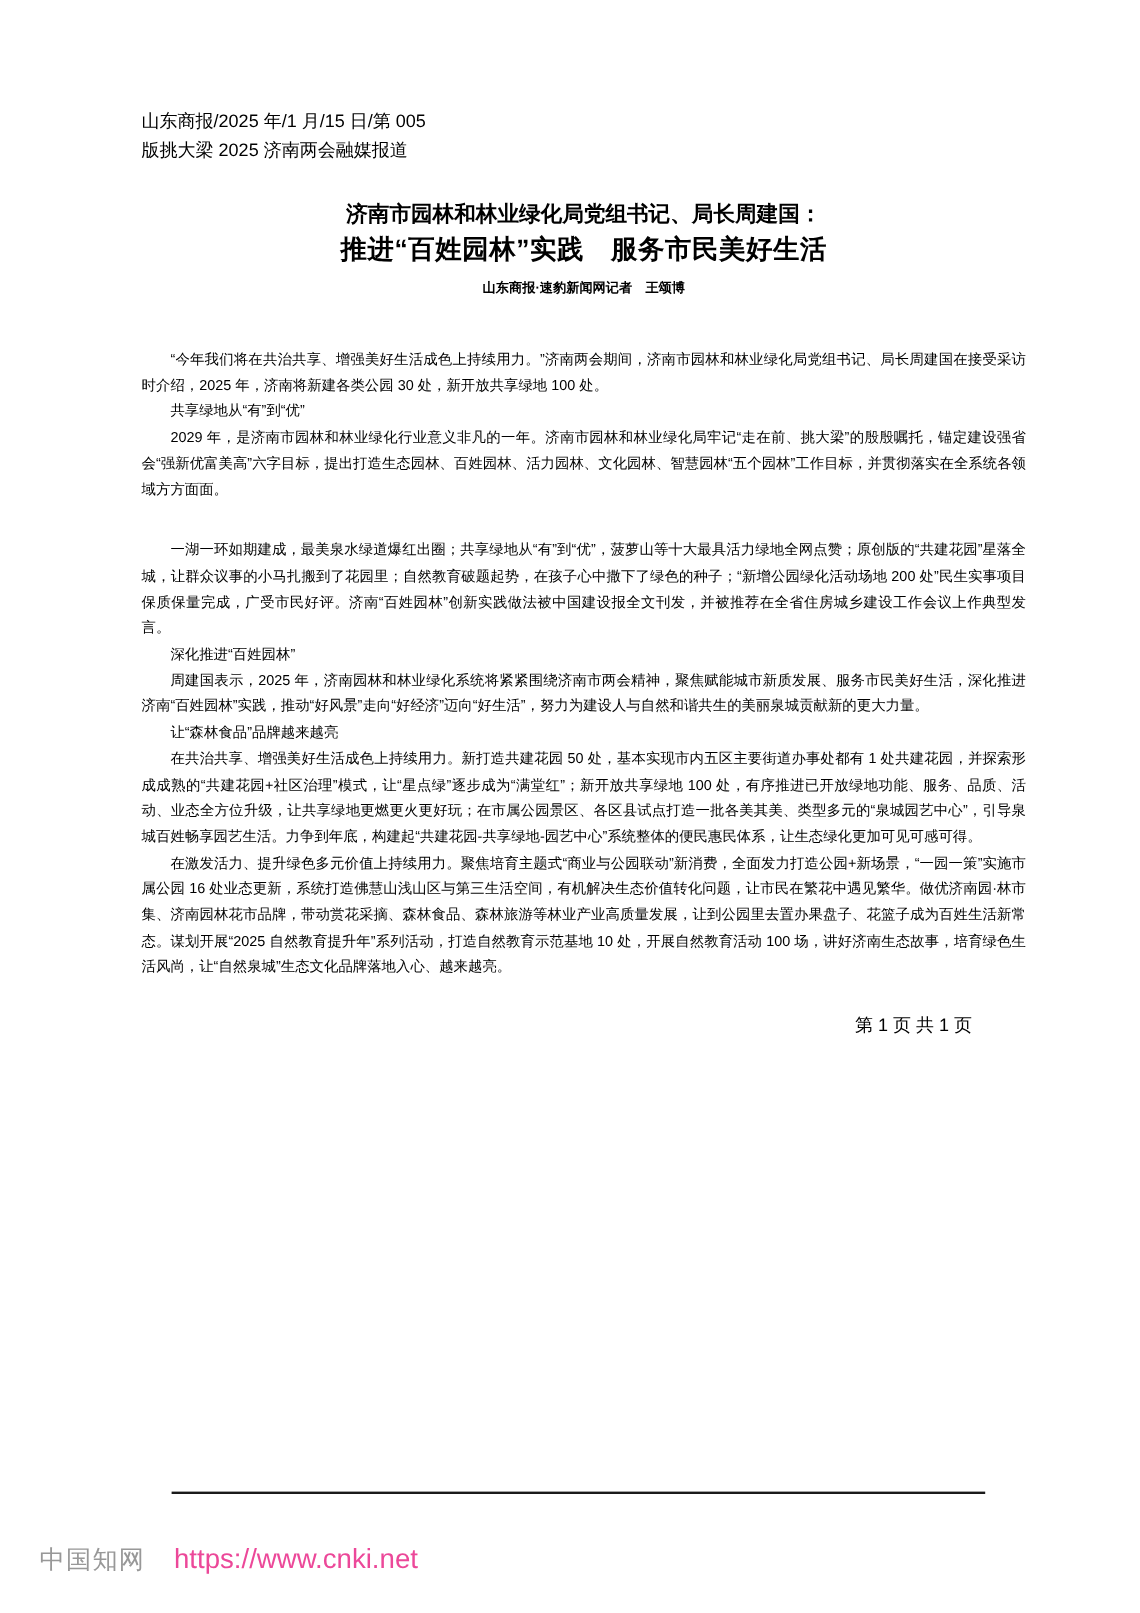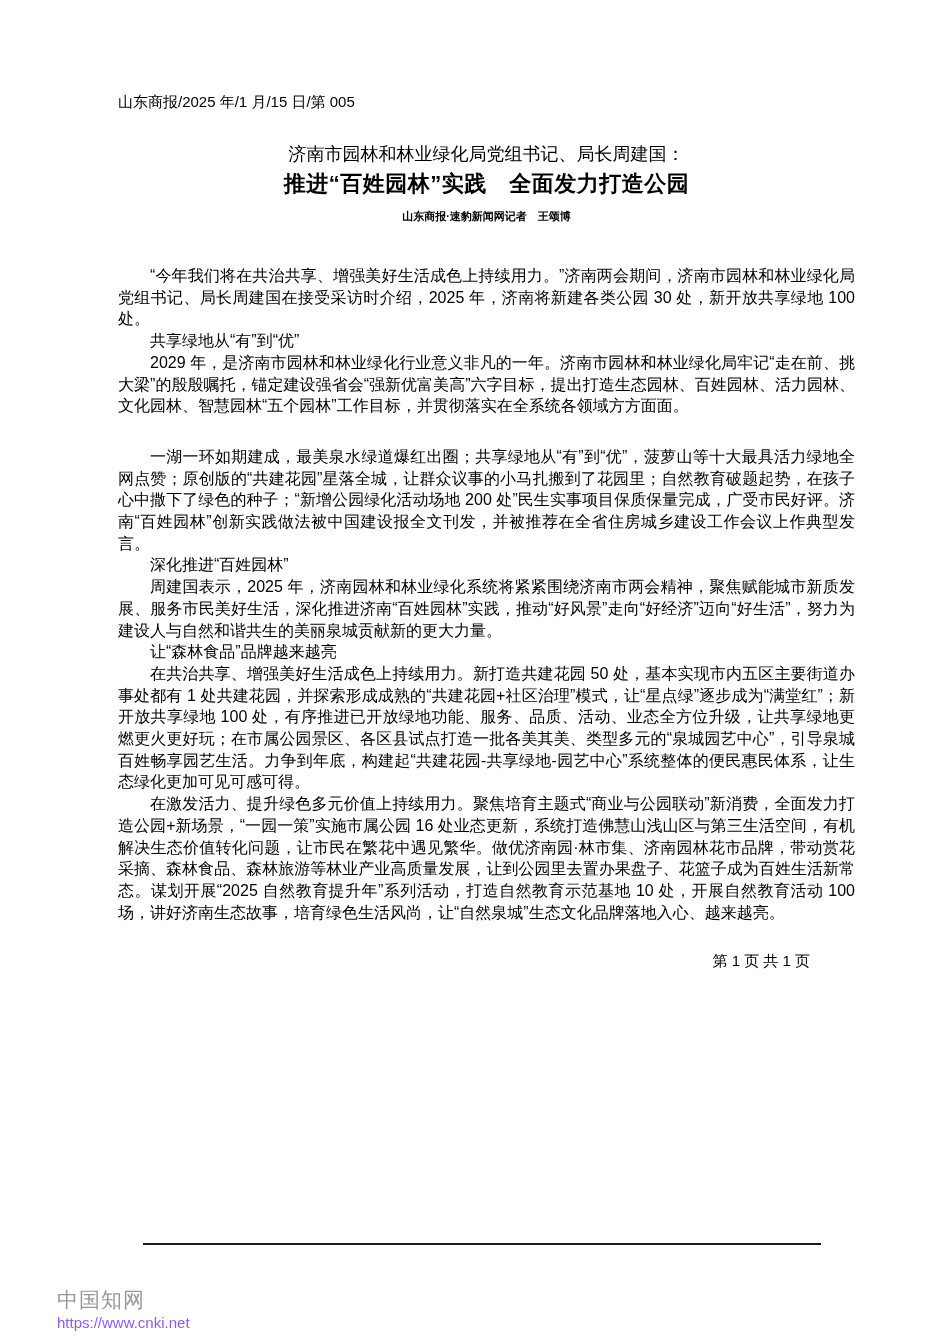--- a/index.html
+++ b/index.html
@@ -27,39 +27,39 @@
     line-height: 24px;
     color: #000000;
     text-align: left;
   }
   .title-block {
     margin-top: 28px;
     text-align: center;
   }
   .kicker {
     font-size: 18px;
-    font-weight: 400;
+    font-weight: 700;
     line-height: 25px;
   }
   .main-title {
     font-size: 22px;
     font-weight: 700;
     line-height: 30px;
     margin-top: 2px;
     letter-spacing: 0.5px;
   }
   .byline {
     font-size: 11px;
     font-weight: 600;
     line-height: 22px;
     margin-top: 6px;
   }
   .article-body {
     margin-top: 38px;
-    font-size: 16px;
+    font-size: 12px;
     line-height: 21.7px;
     text-align: justify;
   }
   .article-body p {
     margin: 0;
     text-indent: 2em;
   }
   .article-body p.gap-after {
     margin-bottom: 29px;
   }
@@ -80,48 +80,48 @@
     width: 678px;
     height: 0;
     border-top: 2px solid #1a1a1a;
   }
   .cnki-footer {
     position: absolute;
     left: 33px;
     top: 1286px;
     display: flex;
     align-items: baseline;
-    flex-direction: column;
   }
   .cnki-brand {
     font-size: 21px;
     color: #989898;
     letter-spacing: 1px;
   }
   .cnki-url {
     margin-left: 24px;
-    font-size: 15px;
-    color: #8b5cf6;
+    font-size: 23px;
+    color: #ec4899;
     text-decoration: none;
   }
 </style>
 </head>
 <body>
 
 <div class="page">
 
   <div class="content">
 
     <div class="doc-header">
       <div>山东商报/2025 年/1 月/15 日/第 005</div>
+      <div>版挑大梁 2025 济南两会融媒报道</div>
     </div>
 
     <div class="title-block">
       <div class="kicker">济南市园林和林业绿化局党组书记、局长周建国：</div>
-      <div class="main-title">推进“百姓园林”实践　全面发力打造公园</div>
+      <div class="main-title">推进“百姓园林”实践　服务市民美好生活</div>
       <div class="byline">山东商报·速豹新闻网记者　王颂博</div>
     </div>
 
     <div class="article-body">
       <p>“今年我们将在共治共享、增强美好生活成色上持续用力。”济南两会期间，济南市园林和林业绿化局党组书记、局长周建国在接受采访时介绍，2025 年，济南将新建各类公园 30 处，新开放共享绿地 100 处。</p>
       <p class="subhead">共享绿地从“有”到“优”</p>
       <p class="gap-after">2029 年，是济南市园林和林业绿化行业意义非凡的一年。济南市园林和林业绿化局牢记“走在前、挑大梁”的殷殷嘱托，锚定建设强省会“强新优富美高”六字目标，提出打造生态园林、百姓园林、活力园林、文化园林、智慧园林“五个园林”工作目标，并贯彻落实在全系统各领域方方面面。</p>
       <p>一湖一环如期建成，最美泉水绿道爆红出圈；共享绿地从“有”到“优”，菠萝山等十大最具活力绿地全网点赞；原创版的“共建花园”星落全城，让群众议事的小马扎搬到了花园里；自然教育破题起势，在孩子心中撒下了绿色的种子；“新增公园绿化活动场地 200 处”民生实事项目保质保量完成，广受市民好评。济南“百姓园林”创新实践做法被中国建设报全文刊发，并被推荐在全省住房城乡建设工作会议上作典型发言。</p>
       <p class="subhead">深化推进“百姓园林”</p>
       <p>周建国表示，2025 年，济南园林和林业绿化系统将紧紧围绕济南市两会精神，聚焦赋能城市新质发展、服务市民美好生活，深化推进济南“百姓园林”实践，推动“好风景”走向“好经济”迈向“好生活”，努力为建设人与自然和谐共生的美丽泉城贡献新的更大力量。</p>

